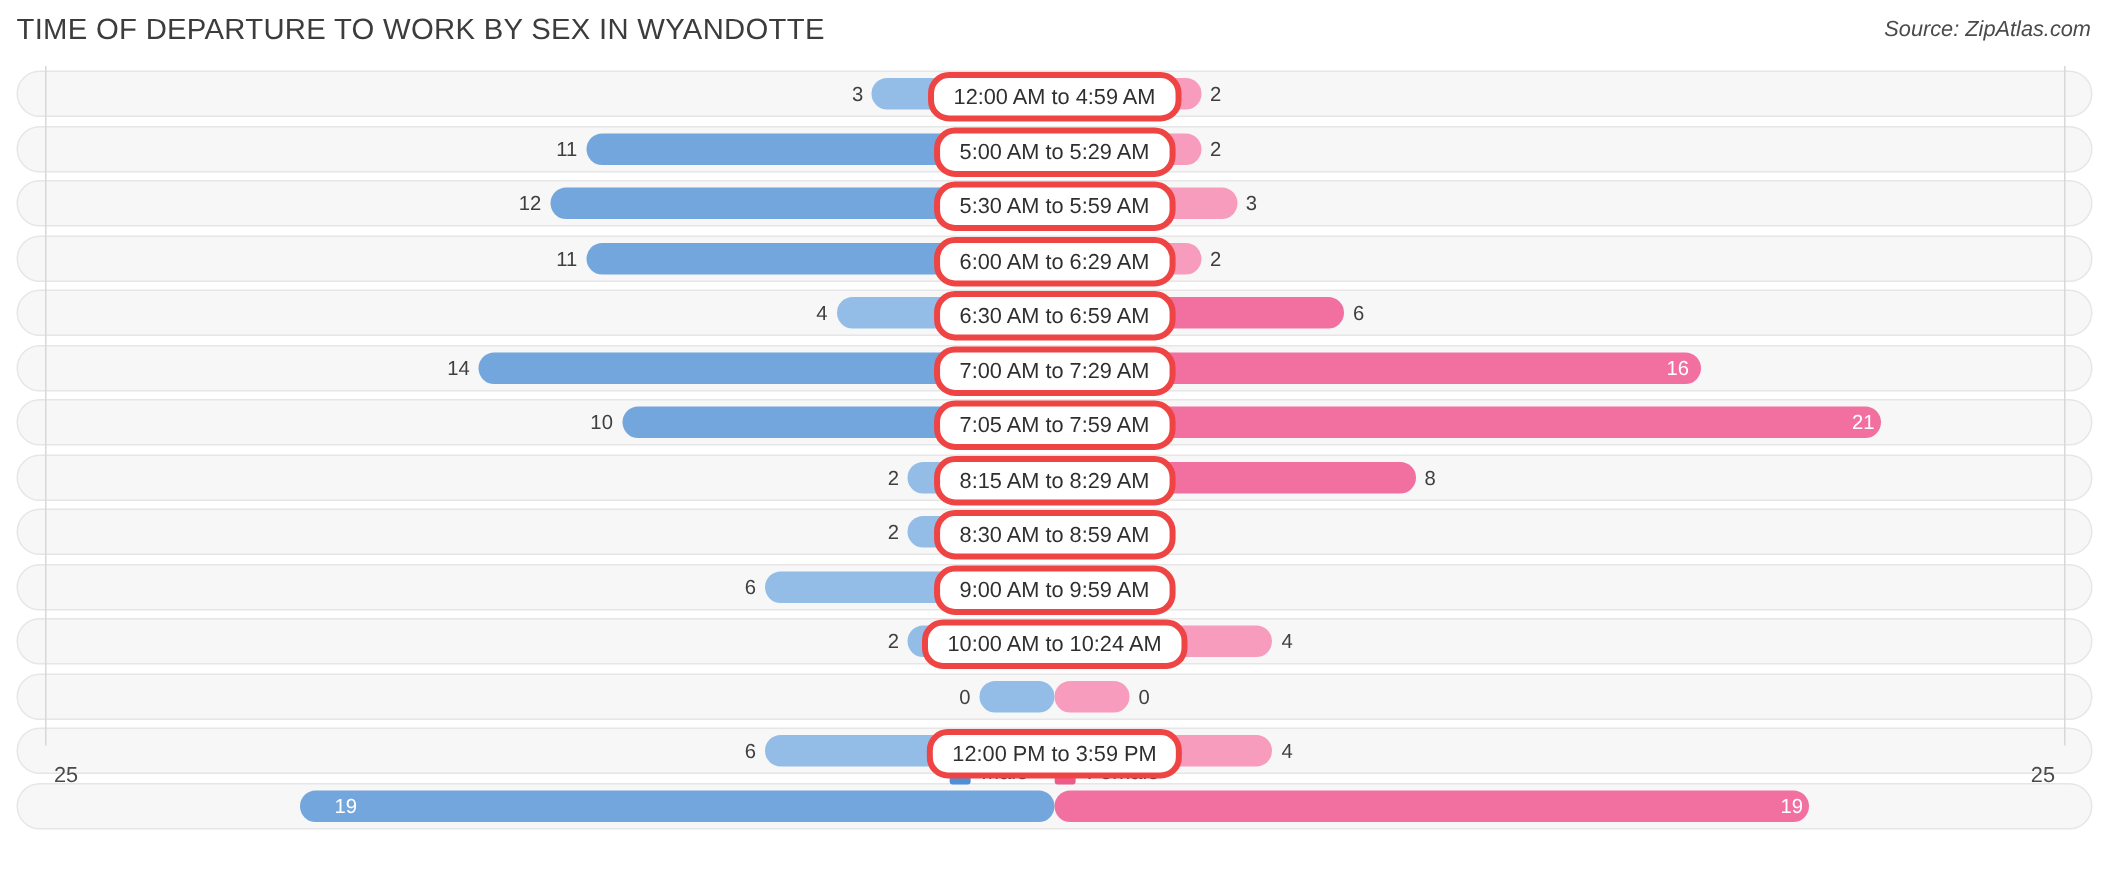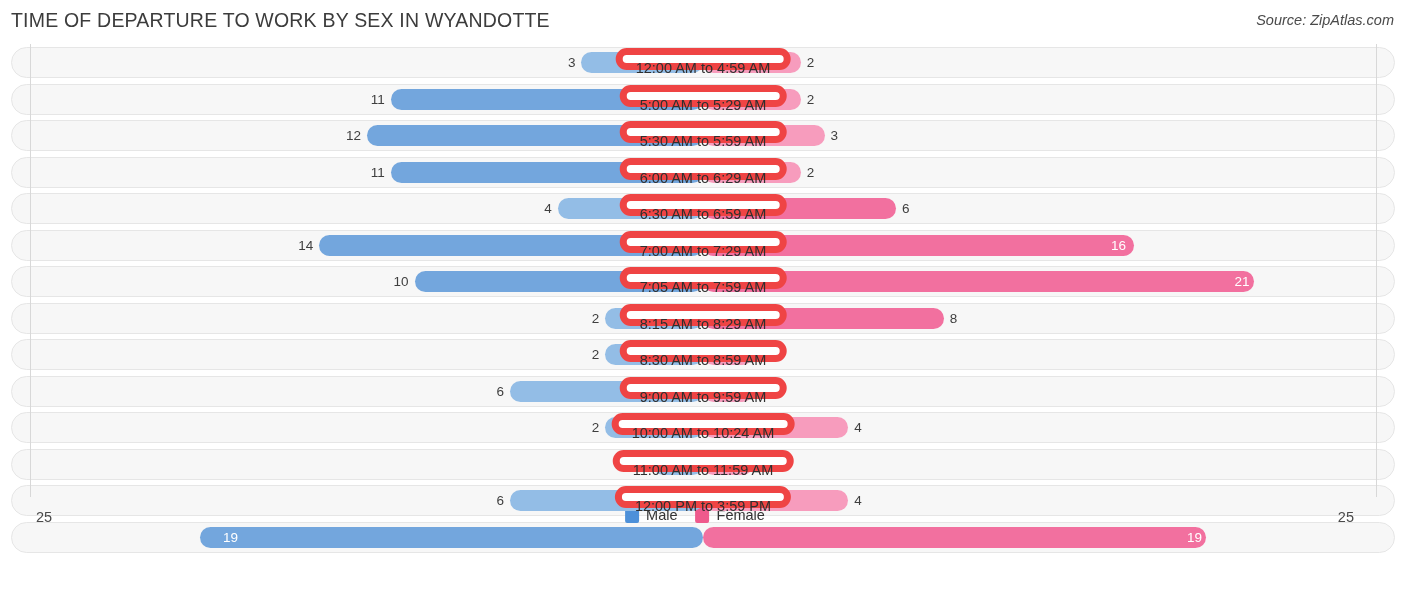--- a/index.html
+++ b/index.html
@@ -119,38 +119,38 @@
   .val.inside {
     color: #ffffff;
   }
 
   
   .pill {
     position: absolute;
     top: 1px;
     left: 50%;
     transform: translateX(-50%);
-    height: 22px;
+    height: 33px;
     line-height: 27px;
     padding: 0 13px;
     background: #ffffff;
-    border: 7px solid #ef4444;
+    border: 4px solid #ef4444;
     border-radius: 14px;
     font-size: 14.5px;
     color: #2f2f2f;
     white-space: nowrap;
     z-index: 5;
     box-sizing: border-box;
   }
 
   
   .footer {
     position: absolute;
     left: 0;
-    right: 16px;
+    right: 0;
     bottom: 14px;
     height: 28px;
   }
   .tick {
     position: absolute;
     top: 2px;
     font-size: 14.5px;
     color: #4a4a4a;
   }
   .tick.left  { left: 36px; }
@@ -283,21 +283,20 @@
         <div class="bar female light" style="width: 145.36px;"></div>
         <div class="val female-out" style="left: 854.36px; width: 40px;">4</div>
         <div class="pill">10:00 AM to 10:24 AM</div>
       </div>
       <div class="row">
         <div class="track"></div>
         <div class="bar male light" style="width: 50px;"></div>
         <div class="val male-out" style="right: 759px; width: 40px;">0</div>
         <div class="bar female light" style="width: 50px;"></div>
         <div class="val female-out" style="left: 759px; width: 40px;">0</div>
-        <div class="pill">11:00 AM to 11:59 AM</div>
       </div>
       <div class="row">
         <div class="track"></div>
         <div class="bar male light" style="width: 193.04px;"></div>
         <div class="val male-out" style="right: 902.04px; width: 40px;">6</div>
         <div class="bar female light" style="width: 145.36px;"></div>
         <div class="val female-out" style="left: 854.36px; width: 40px;">4</div>
         <div class="pill">12:00 PM to 3:59 PM</div>
       </div>
       <div class="row">

